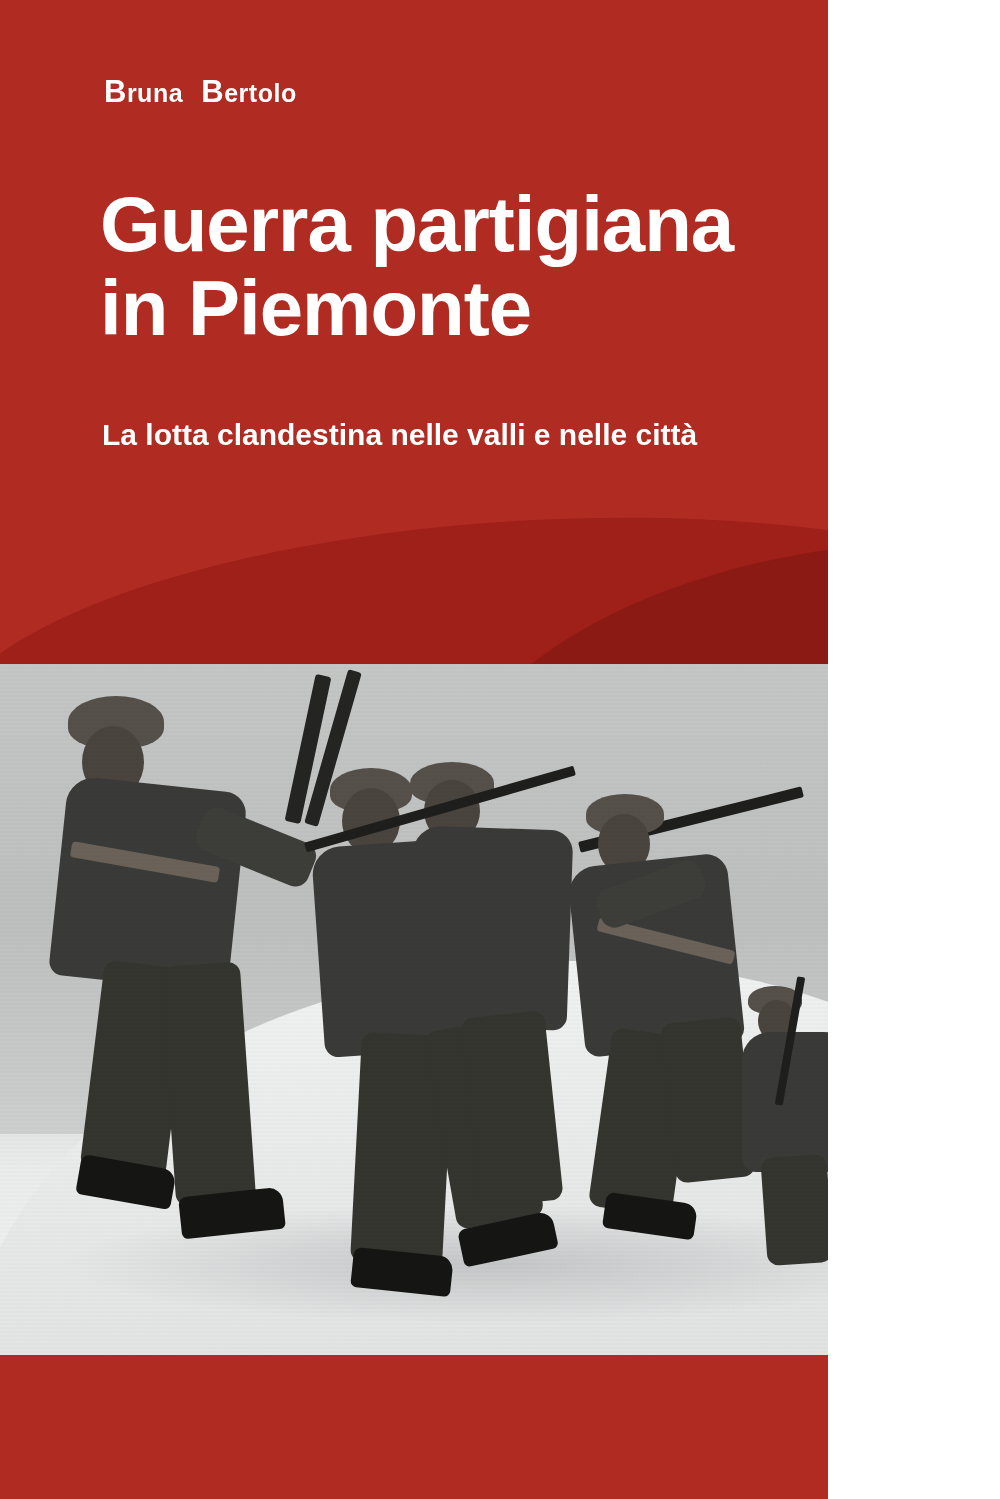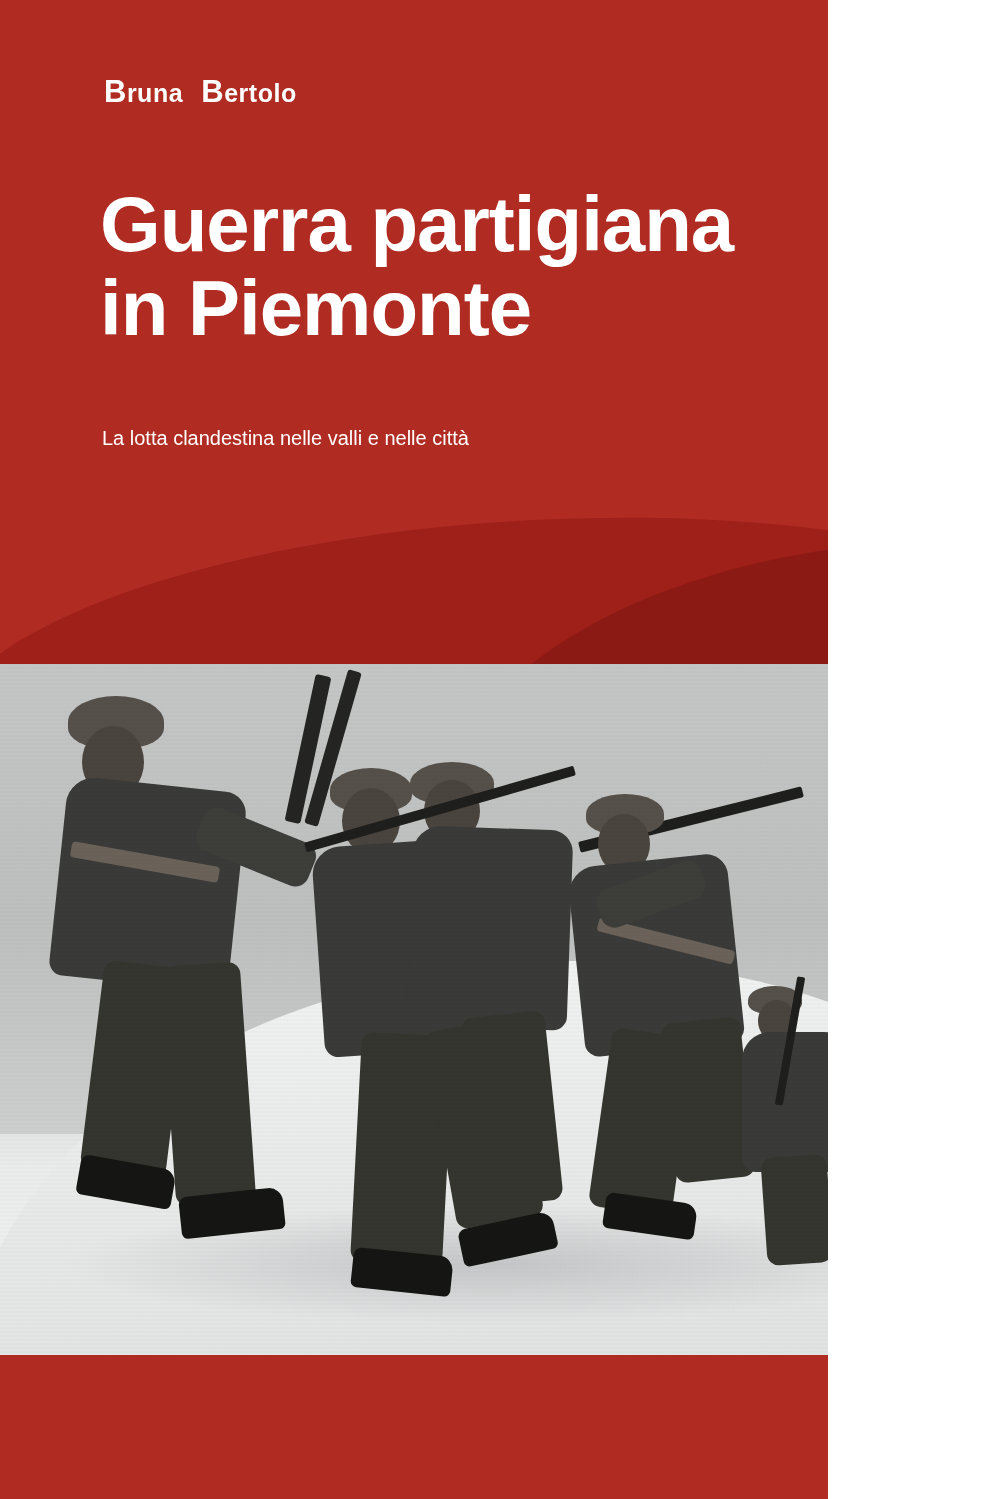--- a/index.html
+++ b/index.html
@@ -71,25 +71,25 @@
     color: #ffffff;
     font-weight: bold;
     font-size: 78px;
     line-height: 1.08;
     letter-spacing: -1px;
   }
 
   .subtitle {
     position: absolute;
     left: 102px;
-    top: 424px;
+    top: 414px;
     width: 800px;
     color: #ffffff;
-    font-weight: normal;
-    font-size: 20px;
+    font-weight: bold;
+    font-size: 30px;
     line-height: 1.42;
   }
 
   
   .photo {
     position: absolute;
     left: 0;
     top: 664px;
     width: 1000px;
     height: 700px;

